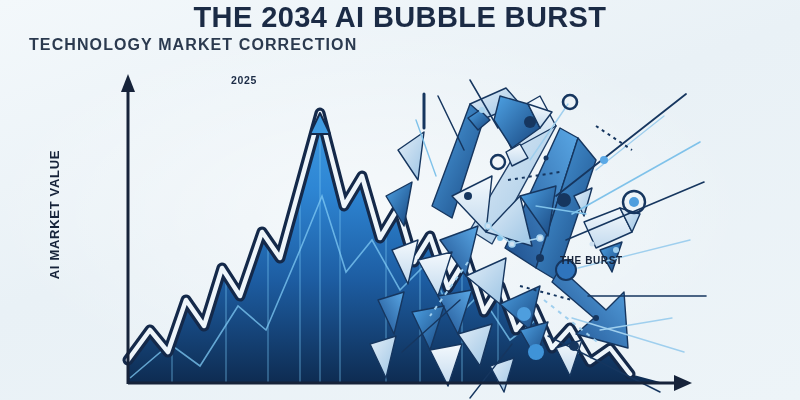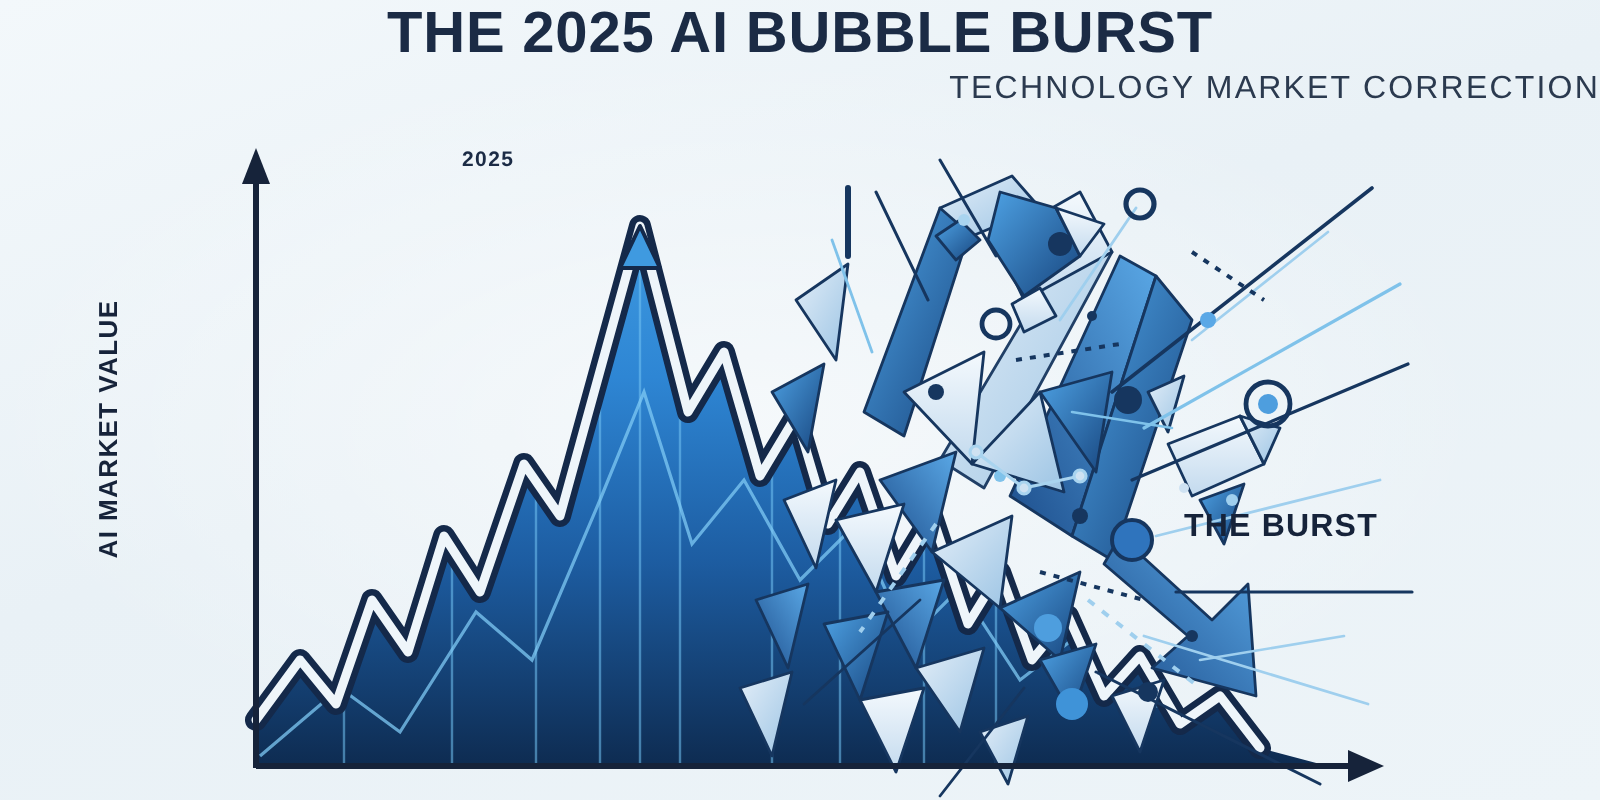--- a/index.html
+++ b/index.html
@@ -13,33 +13,33 @@
   .bg-vignette{position:absolute;inset:0;
     background:radial-gradient(ellipse at 46% 52%, rgba(255,255,255,.55) 0%, rgba(255,255,255,0) 62%);
     pointer-events:none;}
   svg.art{position:absolute;left:0;top:0;width:800px;height:400px;}
   .title{
     position:absolute;left:0;right:0;top:1px;text-align:center;
     font-size:29px;font-weight:bold;letter-spacing:.4px;
     color:#1b2b45;line-height:32px;white-space:nowrap;
   }
   .subtitle{
-    position:absolute;left:0;right:0;top:35px;text-align:right;
-    font-size:16px;font-weight:normal;letter-spacing:1.1px;
+    position:absolute;left:0;right:0;top:35px;text-align:left;
+    font-size:16px;font-weight:bold;letter-spacing:1.1px;
     color:#2b3a4f;line-height:20px;white-space:nowrap;padding-left:29px;
   }
   .peak-label{
     position:absolute;left:231px;top:74px;width:178px;text-align:left;
     font-size:10.5px;font-weight:bold;letter-spacing:.7px;color:#1b2b45;line-height:13px;
   }
   .peak-label .l1{display:block;}
   .peak-label .l2{display:block;}
   .burst-label{
-    position:absolute;left:592px;top:255px;
-    font-size:16px;font-weight:bold;letter-spacing:.6px;color:#16233a;white-space:nowrap;
+    position:absolute;left:560px;top:255px;
+    font-size:10px;font-weight:bold;letter-spacing:.6px;color:#16233a;white-space:nowrap;
   }
   .yaxis-label{
     position:absolute;left:-36px;top:207px;width:180px;text-align:center;
     transform:rotate(-90deg);transform-origin:50% 50%;
     font-size:13px;font-weight:bold;letter-spacing:.7px;color:#16233a;white-space:nowrap;
   }
 </style>
 </head>
 <body>
 
@@ -223,21 +223,21 @@
     <g stroke="#16233a">
       <line x1="128" y1="384" x2="128" y2="86" stroke-width="3"></line>
       <polygon points="128,74 121,92 135,92" fill="#16233a" stroke="none"></polygon>
       <line x1="128" y1="383" x2="678" y2="383" stroke-width="3"></line>
       <polygon points="692,383 674,375 674,391" fill="#16233a" stroke="none"></polygon>
     </g>
 
     <polygon points="320,113 310,134 330,134" fill="#3f9ae0" stroke="#14294a" stroke-width="2" stroke-linejoin="round"></polygon>
   </svg>
 
-  <div class="title">THE 2025 AI BUBBLE BURST</div>
+  <div class="title">THE 2034 AI BUBBLE BURST</div>
   <div class="subtitle">TECHNOLOGY MARKET CORRECTION</div>
 
   <div class="peak-label">
     <span class="l1">2025</span>
   </div>
 
   <div class="burst-label">THE BURST</div>
 
   <div class="yaxis-label">AI MARKET VALUE</div>
 

